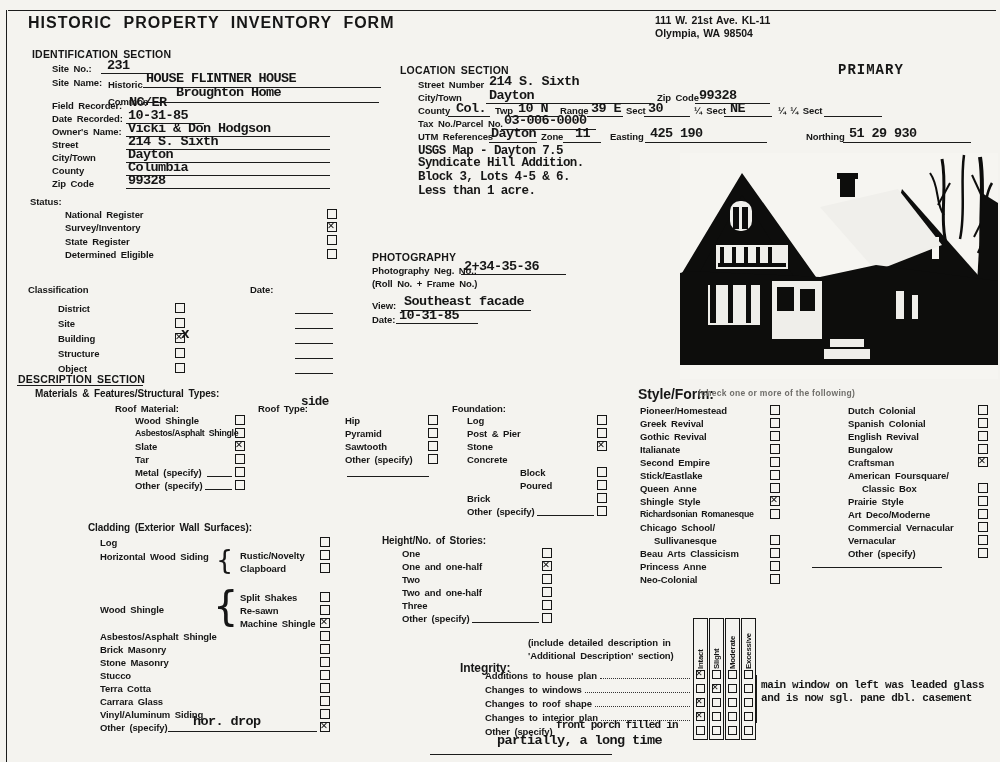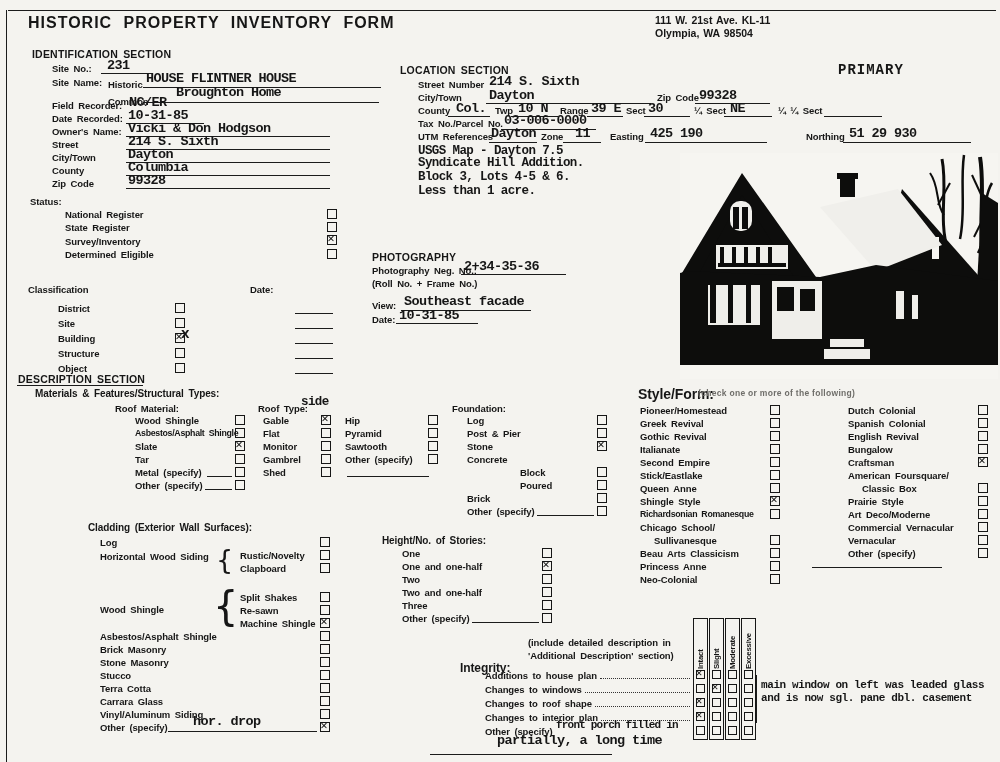--- a/index.html
+++ b/index.html
@@ -83,26 +83,26 @@
   <span class="abs typed" style="left:128px;top:173px">99328</span>
   <div class="ln hln" style="left:126px;top:188px;width:204px"></div>
 
   <span class="abs lbl" style="left:30px;top:196px">Status:</span>
   <div class="clist rowh134" style="left:65px;top:208px;width:272px">
     <div class="crow">
       <span class="lbl">National Register</span>
       <span class="cb" data-checked=""></span>
       </div>
     <div class="crow">
+      <span class="lbl">Survey/Inventory</span>
+      <span class="cb" data-checked="x"></span>
+      </div>
+    <div class="crow">
       <span class="lbl">State Register</span>
       <span class="cb" data-checked=""></span>
-      </div>
-    <div class="crow">
-      <span class="lbl">Survey/Inventory</span>
-      <span class="cb" data-checked="x"></span>
       </div>
     <div class="crow">
       <span class="lbl">Determined Eligible</span>
       <span class="cb" data-checked=""></span>
       </div>
   </div>
 
   <span class="abs lbl" style="left:28px;top:284px">Classification</span>
   <span class="abs lbl" style="left:250px;top:284px">Date:</span>
   <div class="clist rowh15" style="left:58px;top:302px;width:127px">
@@ -267,42 +267,20 @@
       </div>
     <div class="crow">
       <span class="lbl">Other (specify)</span>
       <span class="fill" style="left:70px;right:13px"></span>
       <span class="cb" data-checked=""></span>
       </div>
   </div>
 
   <span class="abs lbl" style="left:258px;top:403px">Roof Type:</span>
   <span class="abs typed t125" style="left:301px;top:395px">side</span>
-  <div class="clist" style="left:263px;top:414px;width:68px">
-    <div class="crow">
-      <span class="lbl">Gable</span>
-      <span class="cb" data-checked="x"></span>
-      </div>
-    <div class="crow">
-      <span class="lbl">Flat</span>
-      <span class="cb" data-checked=""></span>
-      </div>
-    <div class="crow">
-      <span class="lbl">Monitor</span>
-      <span class="cb" data-checked=""></span>
-      </div>
-    <div class="crow">
-      <span class="lbl">Gambrel</span>
-      <span class="cb" data-checked=""></span>
-      </div>
-    <div class="crow">
-      <span class="lbl">Shed</span>
-      <span class="cb" data-checked=""></span>
-      </div>
-  </div>
   <div class="clist" style="left:345px;top:414px;width:93px">
     <div class="crow">
       <span class="lbl">Hip</span>
       <span class="cb" data-checked=""></span>
       </div>
     <div class="crow">
       <span class="lbl">Pyramid</span>
       <span class="cb" data-checked=""></span>
       </div>
     <div class="crow">

